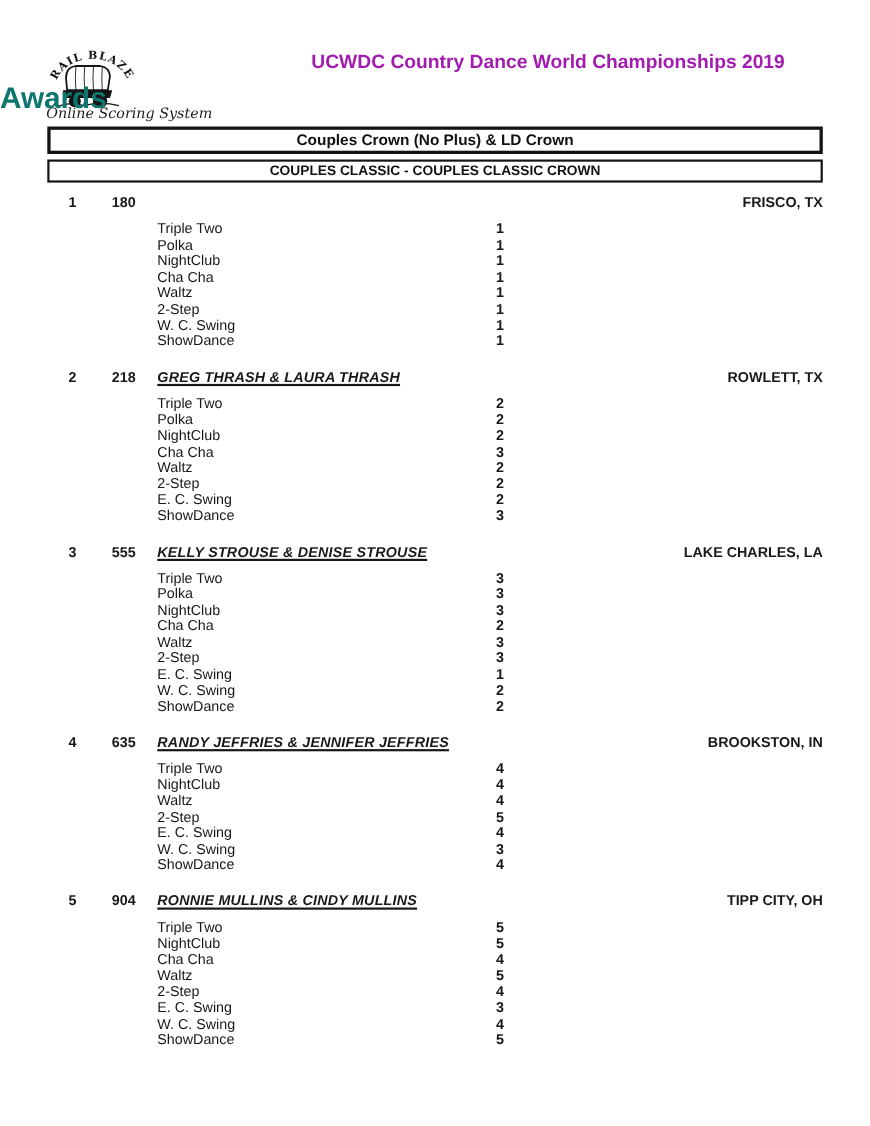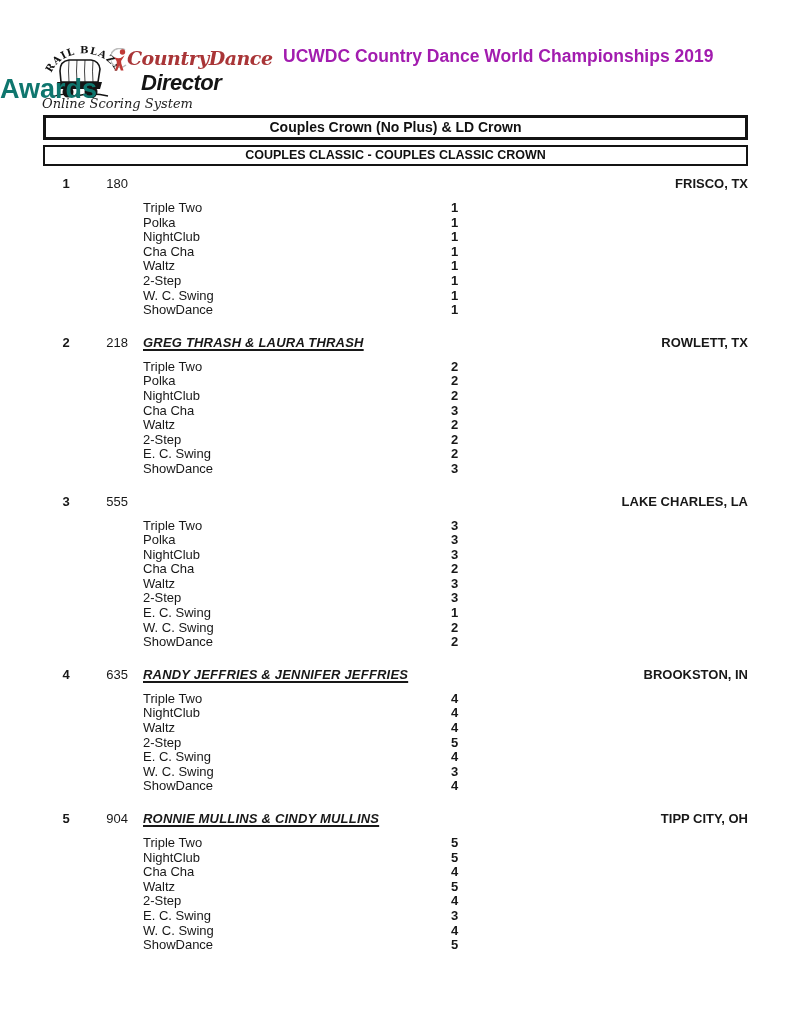--- a/index.html
+++ b/index.html
@@ -48,21 +48,21 @@
   .banner-category {
     top:145px; height:21px; border:2px solid #141414;
     font-size:12.5px; font-weight:bold; line-height:17px;
   }
 
   
   .entries { position:absolute; left:43px; top:176px; width:705px; }
   .entry + .entry { margin-top:18px; }
   .entry-header { position:relative; height:16px; font-size:13px; }
   .entry-place  { position:absolute; left:15px; width:16px; text-align:center; font-weight:bold; }
-  .entry-number { position:absolute; left:54px; width:31px; text-align:right; font-weight:normal; }
+  .entry-number { position:absolute; left:54px; width:31px; text-align:center; font-weight:bold; }
   .entry-names  {
     position:absolute; left:100px; font-weight:bold; font-style:italic;
     text-decoration:underline; text-decoration-thickness:1.5px; text-underline-offset:2px;
     letter-spacing:0.2px;
   }
   .entry-location { position:absolute; right:0px; font-weight:bold; }
   .dance-list { margin-top:8px; }
   .dance-row { position:relative; height:14.6px; font-size:13px; }
   .dance-name  { position:absolute; left:100px; white-space:nowrap; }
   .dance-score { position:absolute; left:408px; font-weight:bold; }
@@ -83,31 +83,20 @@
       <path d="M18 31 Q18 21 27 20 L49 20 Q57 21 58 29 L56 42 L19 42 Z" fill="#fdfdfd" stroke="#141414" stroke-width="1.6"></path>
       <path d="M27 20 Q26 31 27 42 M35 20 Q34 31 35 42 M43 20 Q42 31 43 42 M51 20.5 Q50 31 51 42" stroke="#141414" stroke-width="0.8" fill="none"></path>
       <path d="M15 42 L60 42 L58 49 L17 49 Z" fill="#141414"></path>
       <circle cx="26" cy="52" r="5.5" fill="#141414"></circle>
       <circle cx="49" cy="52" r="6.5" fill="#141414"></circle>
       <path d="M10 57 Q22 52 34 56 Q50 52 66 56" stroke="#141414" stroke-width="1.3" fill="none"></path>
     </svg>
     <div class="tb-tagline">Online Scoring System</div>
   </div>
 
-  <div class="cdd-logo">
-    <div class="cdd-line1">
-      <svg class="cdd-dancer" width="17" height="24" viewBox="0 0 17 24">
-        <path d="M14 2 A 9.5 9.5 0 1 0 15 17" fill="none" stroke="#bdbdbd" stroke-width="1.6"></path>
-        <circle cx="11.5" cy="4" r="2.7" fill="#c03a36"></circle>
-        <path d="M2.5 8.5 Q7.5 12.5 13.5 7.5 L12 10 Q9.5 12.5 10.3 15.5 L12.5 22.5 L9.8 22.5 L8.2 17.5 L6.2 22.5 L3.4 22.5 Q6.6 17.5 5.6 13 Z" fill="#c03a36"></path>
-      </svg>
-      <span>CountryDance</span>
-    </div>
-    <div class="cdd-line2">Director</div>
-  </div>
 
   <div class="doc-title">UCWDC Country Dance World Championships 2019</div>
   <div class="doc-subtitle">Awards</div>
 
   <div class="banner banner-category">COUPLES CLASSIC - COUPLES CLASSIC CROWN</div>
   <div class="banner banner-division">Couples Crown (No Plus) &amp; LD Crown</div>
 
   <div class="entries">
     <section class="entry">
       <div class="entry-header">
@@ -205,20 +194,21 @@
       <span class="dance-name">ShowDance</span>
       <span class="dance-score">3</span>
     </div>
   </div>
     </section>
 
     <section class="entry">
       <div class="entry-header">
         <span class="entry-place">3</span>
         <span class="entry-number">555</span>
+        <span class="entry-names">KELLY STROUSE &amp; DENISE STROUSE</span>
         <span class="entry-location">LAKE CHARLES, LA</span>
       </div>
       <div class="dance-list">
     <div class="dance-row">
       <span class="dance-name">Triple Two</span>
       <span class="dance-score">3</span>
     </div>
 
     <div class="dance-row">
       <span class="dance-name">Polka</span>

